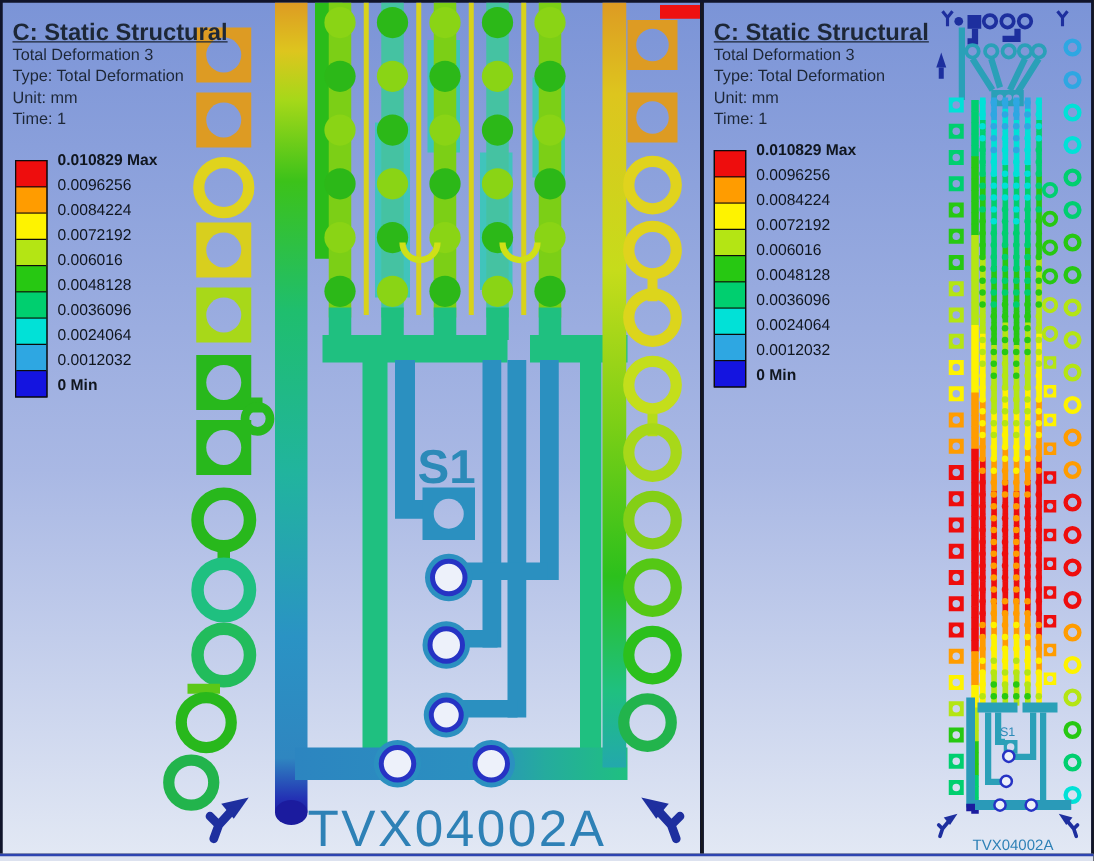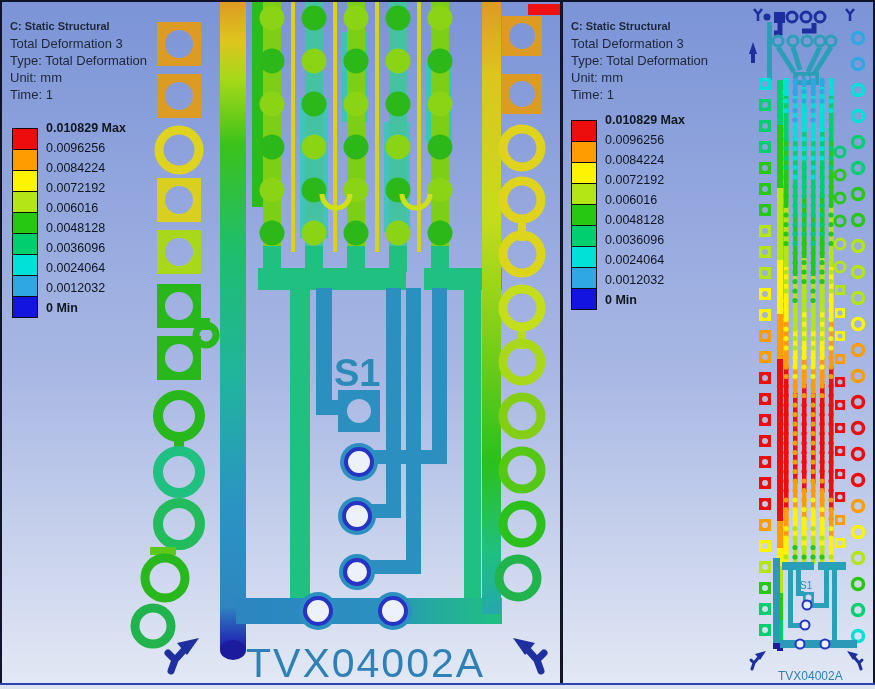--- a/index.html
+++ b/index.html
@@ -5,21 +5,21 @@
   html,body{margin:0;padding:0;background:#222;font-family:"Liberation Sans",sans-serif;}
   .stage{position:relative;width:875px;height:689px;background:#10142a;overflow:hidden;}
   .vp{position:absolute;top:2px;height:681px;}
   .vp-left{left:2px;width:559px;border-right:1px solid #1a1a1a;}
   .vp-right{left:563px;width:310px;}
   .vp svg{display:block;}
   .bottom-strip{position:absolute;left:0;top:683px;width:875px;height:4px;
     background:#dde2ef;border-top:2px solid #2d44b0;}
   .result-header{position:absolute;top:16px;left:8px;color:#1d2737;line-height:17px;
     font-size:13px;pointer-events:none;}
-  .rh-title{font-weight:bold;font-size:11px;}
+  .rh-title{font-weight:bold;font-size:19px;text-decoration:underline;}
   .legend{position:absolute;display:flex;pointer-events:none;}
   .vp-left .legend{top:126px;left:10px;}
   .vp-right .legend{top:118px;left:8px;}
   .legend-bar{width:24px;border:1px solid #0c0c0c;background:#000;}
   .legend-bar .band{height:20px;border-bottom:1px solid #0c0c0c;}
   .legend-bar .band:last-child{border-bottom:none;}
   .legend-labels{position:relative;margin-left:8px;width:120px;}
   .legend-label{position:absolute;left:0;font-size:12.5px;color:#10161f;white-space:nowrap;}
   .legend-label.bold{font-weight:bold;}
   text{font-family:"Liberation Sans",sans-serif;}

